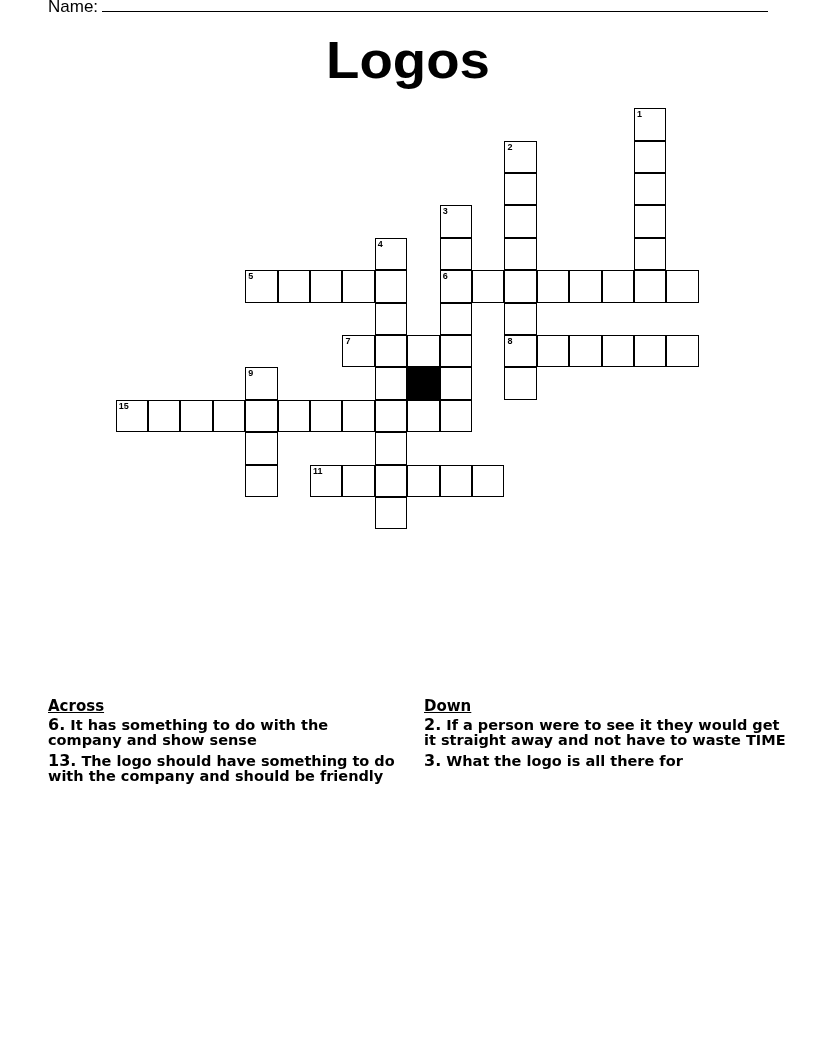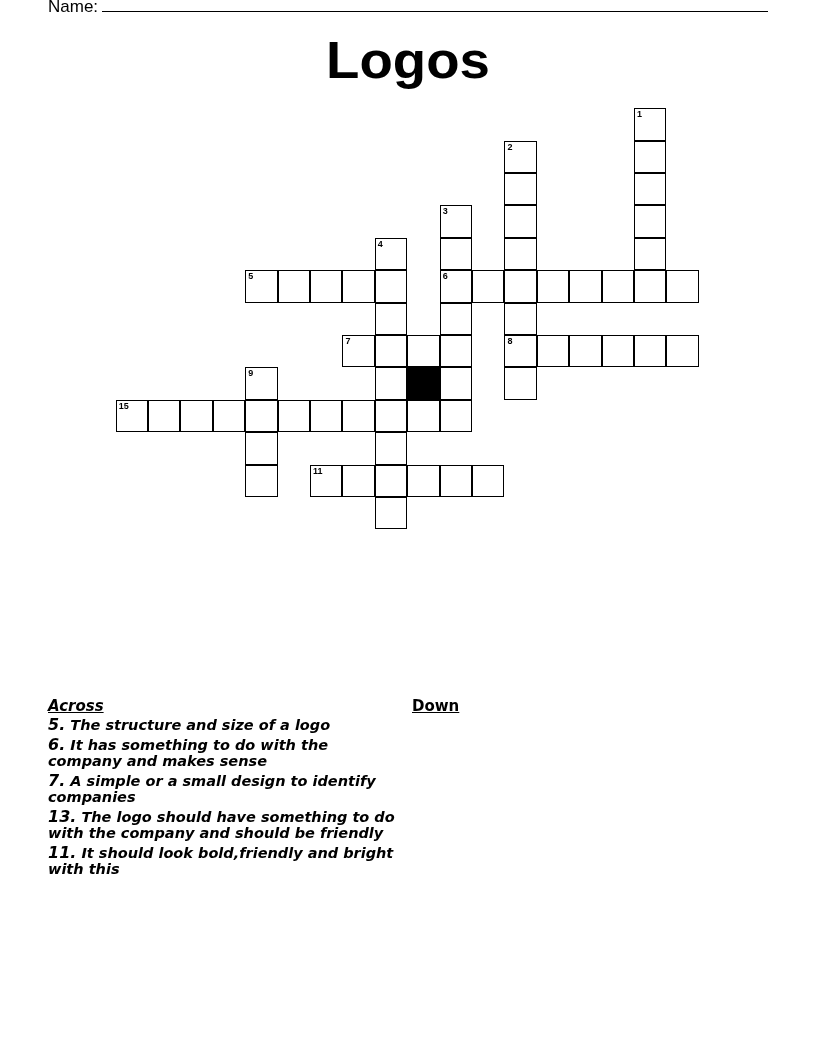--- a/index.html
+++ b/index.html
@@ -5,22 +5,22 @@
   html, body { margin: 0; padding: 0; background: #ffffff; }
   body { width: 816px; height: 1056px; position: relative; overflow: hidden; font-family: "Liberation Sans", sans-serif; color: #000; }
   .name-line { position: absolute; left: 48px; top: -3px; font-size: 17px; font-family: "Liberation Sans", sans-serif; white-space: nowrap; }
   .name-line .rule { display: inline-block; width: 666px; border-bottom: 1px solid #000; height: 14px; vertical-align: baseline; margin-left: 4px; }
   .title { position: absolute; left: 0; width: 816px; top: 30px; text-align: center; font-size: 52px; font-weight: bold; font-family: "Liberation Sans", sans-serif; letter-spacing: 0px; transform: scaleX(1.05); }
   .grid { position: absolute; left: 0; top: 0; width: 816px; height: 600px; }
   .cell { position: absolute; width: 32.4px; height: 32.4px; box-sizing: border-box; border: 1.5px solid #000; background: #fff; margin-left: -0.75px; margin-top: -0.75px; }
   .cell.black { background: #000; }
   .cell .num { position: absolute; left: 2px; top: 0px; font-size: 9px; font-weight: bold; font-family: "Liberation Sans", sans-serif; line-height: 11px; }
   .clues { position: absolute; top: 699px; font-family: "DejaVu Sans", sans-serif; font-weight: bold; font-size: 14.5px; line-height: 15.5px; }
-  .clues.across { left: 48px; width: 355px; font-style: italic; }
-  .clues.down { left: 412px; width: 365px; }
+  .clues.across { left: 48px; width: 355px; }
+  .clues.down { left: 424px; width: 365px; }
   .clues h3 { margin: 0 0 2px 0; font-size: 15px; text-decoration: underline; font-weight: bold; font-family: "DejaVu Sans", sans-serif; }
   .clue { margin: 0 0 4px 0; }
   .clue .cn { font-size: 16px; }
 </style>
 </head>
 <body>
 
 <div class="name-line">
   <span>Name:</span><span class="rule"></span>
 </div>
@@ -111,22 +111,21 @@
       <span class="num">11</span>
     </div>
     <div class="cell" style="left: 343.2px; top: 465.4px;"></div>
     <div class="cell" style="left: 408px; top: 465.4px;"></div>
     <div class="cell" style="left: 440.4px; top: 465.4px;"></div>
     <div class="cell" style="left: 472.8px; top: 465.4px;"></div>
   </div>
 
 <div class="clues across">
   <h3>Across</h3>
-  <div class="clue"><span class="cn">5.</span> <span>The structure and size of a logo</span></div>
-  <div class="clue"><span class="cn">6.</span> <span>It has something to do with the company and makes sense</span></div>
-  <div class="clue"><span class="cn">7.</span> <span>A simple or a small design to identify companies</span></div>
+  <div class="clue"><span class="cn">6.</span> <span>It has something to do with the company and show sense</span></div>
   <div class="clue"><span class="cn">13.</span> <span>The logo should have something to do with the company and should be friendly</span></div>
-  <div class="clue"><span class="cn">11.</span> <span>It should look bold,friendly and bright with this</span></div>
 </div>
 
 <div class="clues down">
   <h3>Down</h3>
+  <div class="clue"><span class="cn">2.</span> <span>If a person were to see it they would get it straight away and not have to waste TIME</span></div>
+  <div class="clue"><span class="cn">3.</span> <span>What the logo is all there for</span></div>
 </div>
 
 </body></html>

